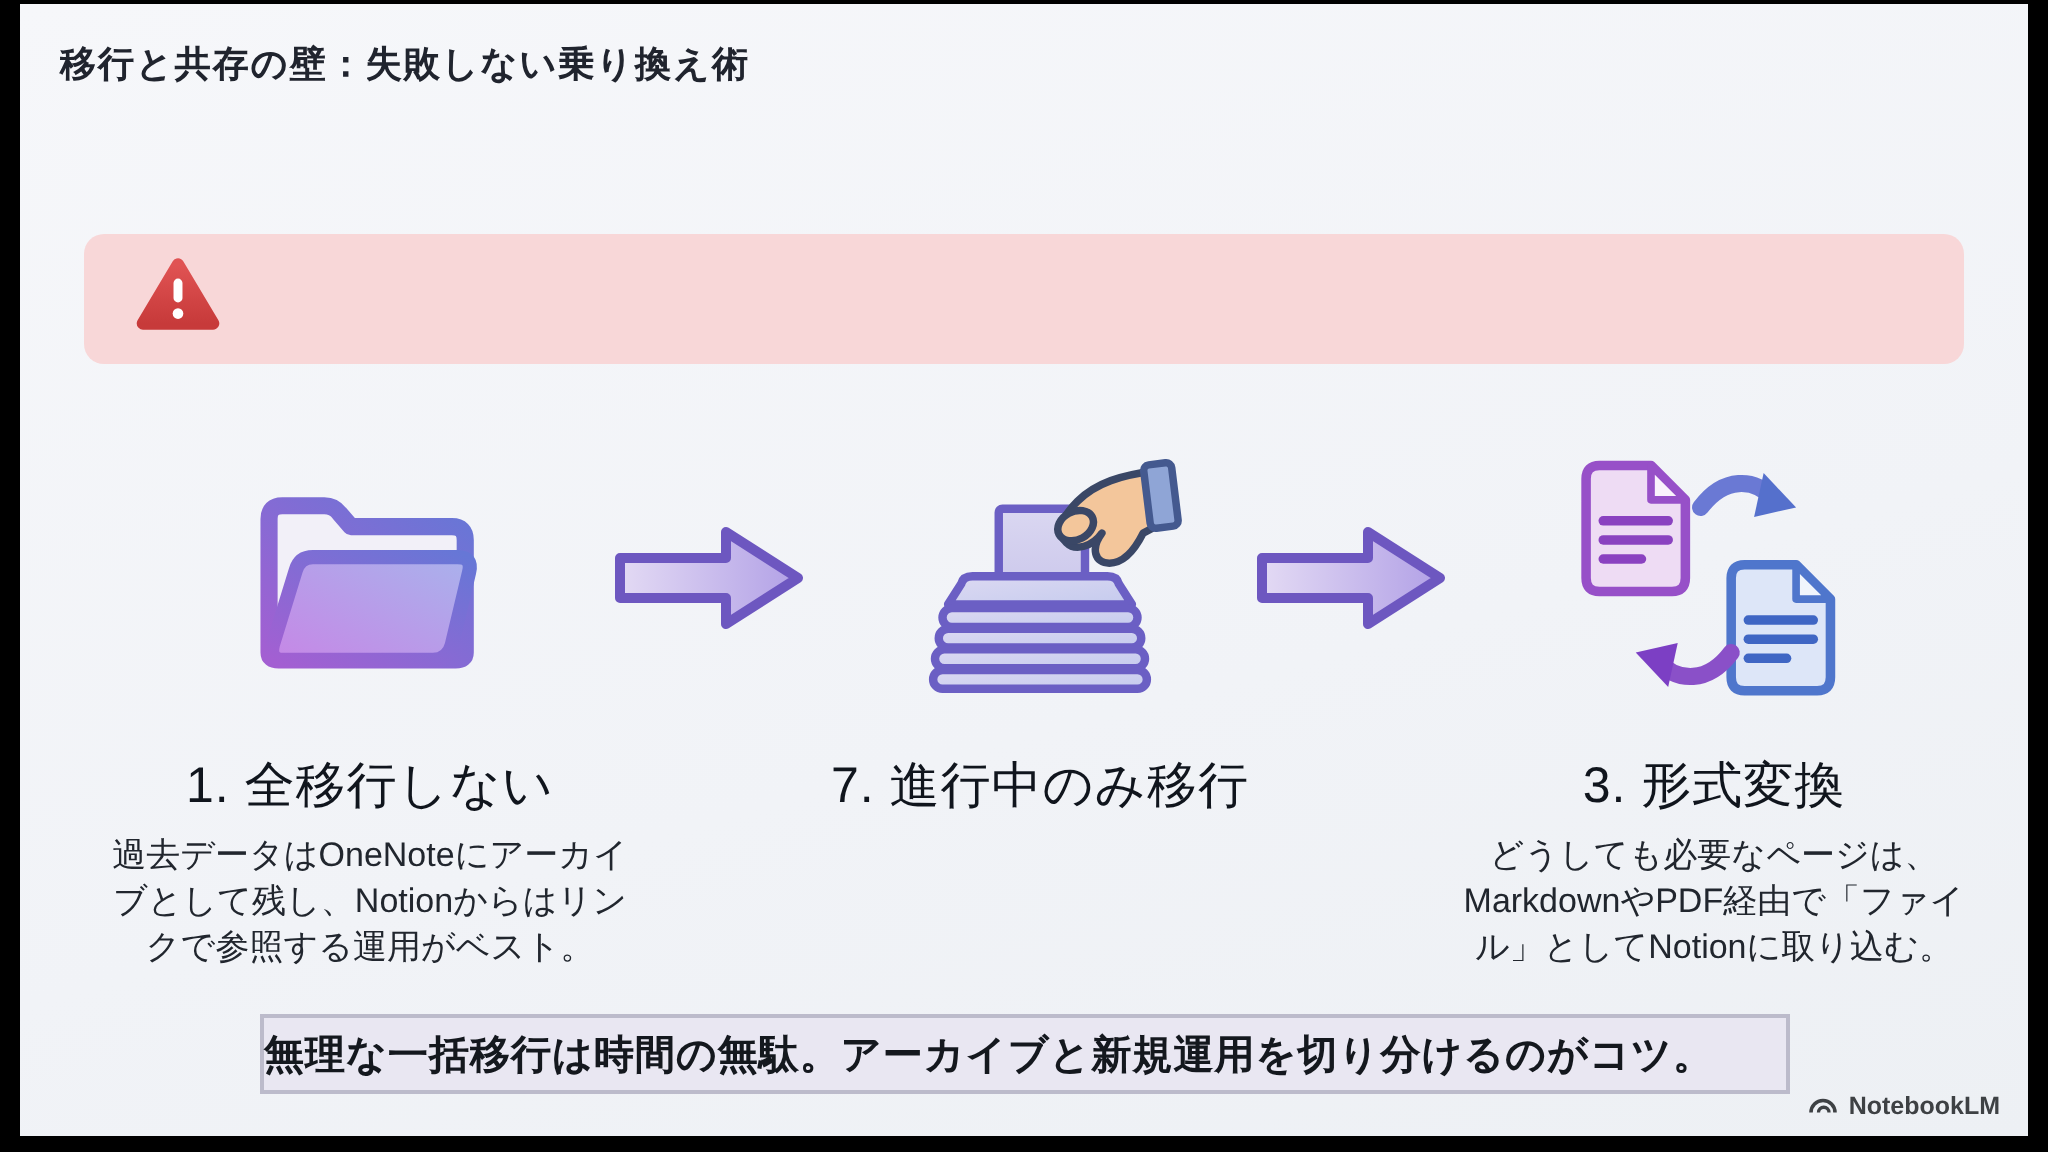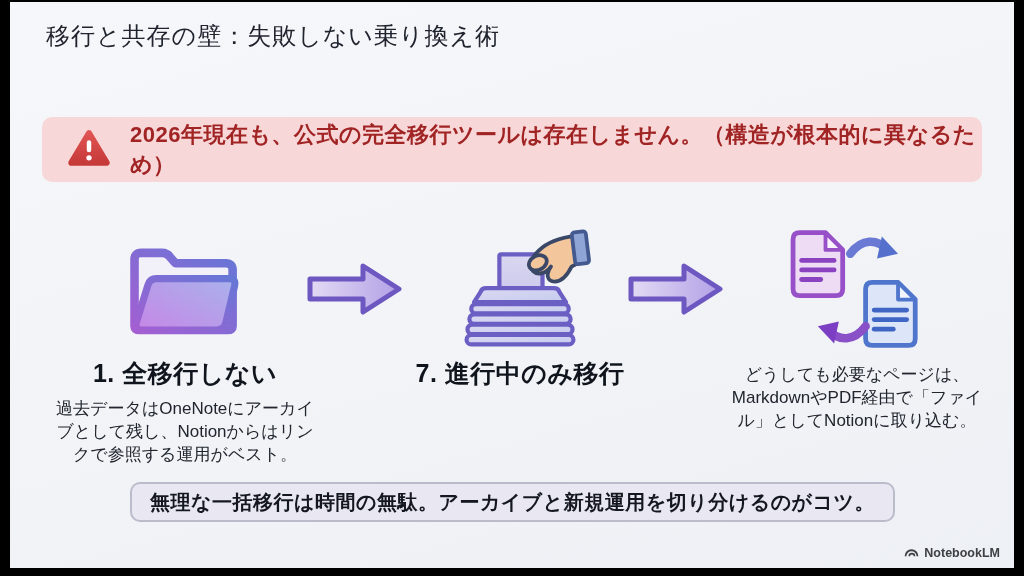--- a/index.html
+++ b/index.html
@@ -1,43 +1,43 @@
 <!DOCTYPE html>
 <html><head>
 <meta charset="utf-8">
 <style>
   * { margin:0; padding:0; box-sizing:border-box; }
   body { width:1024px; height:576px; font-family:"Liberation Sans","DejaVu Sans",sans-serif; }
   .frame { position:relative; width:1024px; height:576px; background:#000; overflow:hidden; }
   .slide { position:absolute; left:10px; top:2px; width:1004px; height:566px;
            background:linear-gradient(165deg,#f6f7fa 0%, #f1f3f7 60%, #edf0f4 100%); overflow:hidden; }
 
-  .slide-title { position:absolute; left:36px; top:18px; font-size:24px; font-weight:normal;
+  .slide-title { position:absolute; left:20px; top:18px; font-size:18px; font-weight:bold;
                  color:#20242e; letter-spacing:1px; }
 
   .warning-banner { position:absolute; left:32px; top:115px; width:940px; height:65px;
                     background:#f8d7d8; border-radius:10px; display:flex; align-items:center;
                     padding-left:26px; gap:20px; }
   .warning-text { font-size:22px; font-weight:bold; color:#a12424; letter-spacing:0.5px; }
 
   .step-col { position:absolute; top:222px; display:flex; flex-direction:column; align-items:center; text-align:center; }
   .step-col.c1 { left:30px;  width:290px; }
   .step-col.c2 { left:385px; width:250px; }
   .step-col.c3 { left:697px; width:300px; }
   .icon-box { height:132px; display:flex; align-items:center; justify-content:center; }
-  .step-title { margin-top:1px; font-size:25px; font-weight:bold; color:#10151d; letter-spacing:0.5px; }
+  .step-title { margin-top:20px; font-size:25px; font-weight:normal; color:#10151d; letter-spacing:0.5px; }
   .step-desc { margin-top:8px; font-size:17px; line-height:1.35; color:#21262e; white-space:pre-line; }
 
   .flow-arrow { position:absolute; }
   .flow-arrow.a1 { left:295px; top:257px; }
   .flow-arrow.a2 { left:616px; top:257px; }
 
-  .summary-banner { position:absolute; left:120px; top:480px; width:765px; height:40px;
-                    background:#e9e7f2; border:2px solid #bcbbcb; border-radius:10px;
-                    display:flex; align-items:center; justify-content:center; }
+  .summary-banner { position:absolute; left:120px; top:505px; width:765px; height:40px;
+                    background:#e9e7f2; border:2px solid #bcbbcb; border-radius:0;
+                    display:flex; align-items:center; }
   .summary-text { font-size:20px; font-weight:bold; color:#14181e; letter-spacing:0.5px; }
 
   .watermark { position:absolute; right:14px; top:544px; display:flex; align-items:flex-start; gap:5px;
                color:#3e4144; font-size:12.5px; font-weight:bold; }
 </style>
 </head>
 <body>
 
 <div class="frame">
   <div class="slide">
@@ -51,21 +51,20 @@
             <linearGradient id="warnG" x1="0" y1="0" x2="0" y2="1">
               <stop offset="0" stop-color="#e05353"></stop>
                 <stop offset="1" stop-color="#c73a3a"></stop>
             </linearGradient>
           </defs>
           <path d="M30,6 L55,48 L5,48 Z" fill="url(#warnG)" stroke="url(#warnG)" stroke-width="9" stroke-linejoin="round"></path>
           <rect x="26.8" y="16" width="6.4" height="17" rx="3.2" fill="#ffffff"></rect>
           <circle cx="30" cy="41" r="3.8" fill="#ffffff"></circle>
         </svg>
       </span>
-      <span class="warning-text">2026年現在も、公式の完全移行ツールは存在しません。（構造が根本的に異なるため）</span>
     </div>
 
     <div class="step-col c1">
       <div class="icon-box">
         <svg width="120" height="92" viewBox="0 0 126 96">
           <defs>
             <linearGradient id="folderStroke" x1="0" y1="1" x2="1" y2="0">
               <stop offset="0" stop-color="#a35fd2"></stop>
                 <stop offset="1" stop-color="#6677d6"></stop>
             </linearGradient>
@@ -145,20 +144,21 @@
             <line x1="9" y1="29" x2="43" y2="29" stroke="#3f66c4" stroke-width="5" stroke-linecap="round"></line>
             <line x1="9" y1="39" x2="43" y2="39" stroke="#3f66c4" stroke-width="5" stroke-linecap="round"></line>
             <line x1="9" y1="49" x2="29" y2="49" stroke="#3f66c4" stroke-width="5" stroke-linecap="round"></line>
           </g>
           <path d="M68,28 C80,12 96,12 107,24" fill="none" stroke="#6a79d4" stroke-width="9" stroke-linecap="round"></path>
           <polygon points="101,10 118,28 96,33" fill="#5570cc"></polygon>
           <path d="M84,104 C72,120 56,120 45,108" fill="none" stroke="#8a50c8" stroke-width="9" stroke-linecap="round"></path>
           <polygon points="51,122 34,104 56,99" fill="#7c3fc4"></polygon>
         </svg>
       </div>
+      <div class="step-title">3. 形式変換</div>
       <div class="step-desc">どうしても必要なページは、
 MarkdownやPDF経由で「ファイ
 ル」としてNotionに取り込む。</div>
     </div>
 
     <div class="summary-banner">
       <span class="summary-text">無理な一括移行は時間の無駄。アーカイブと新規運用を切り分けるのがコツ。</span>
     </div>
 
     <div class="watermark">

